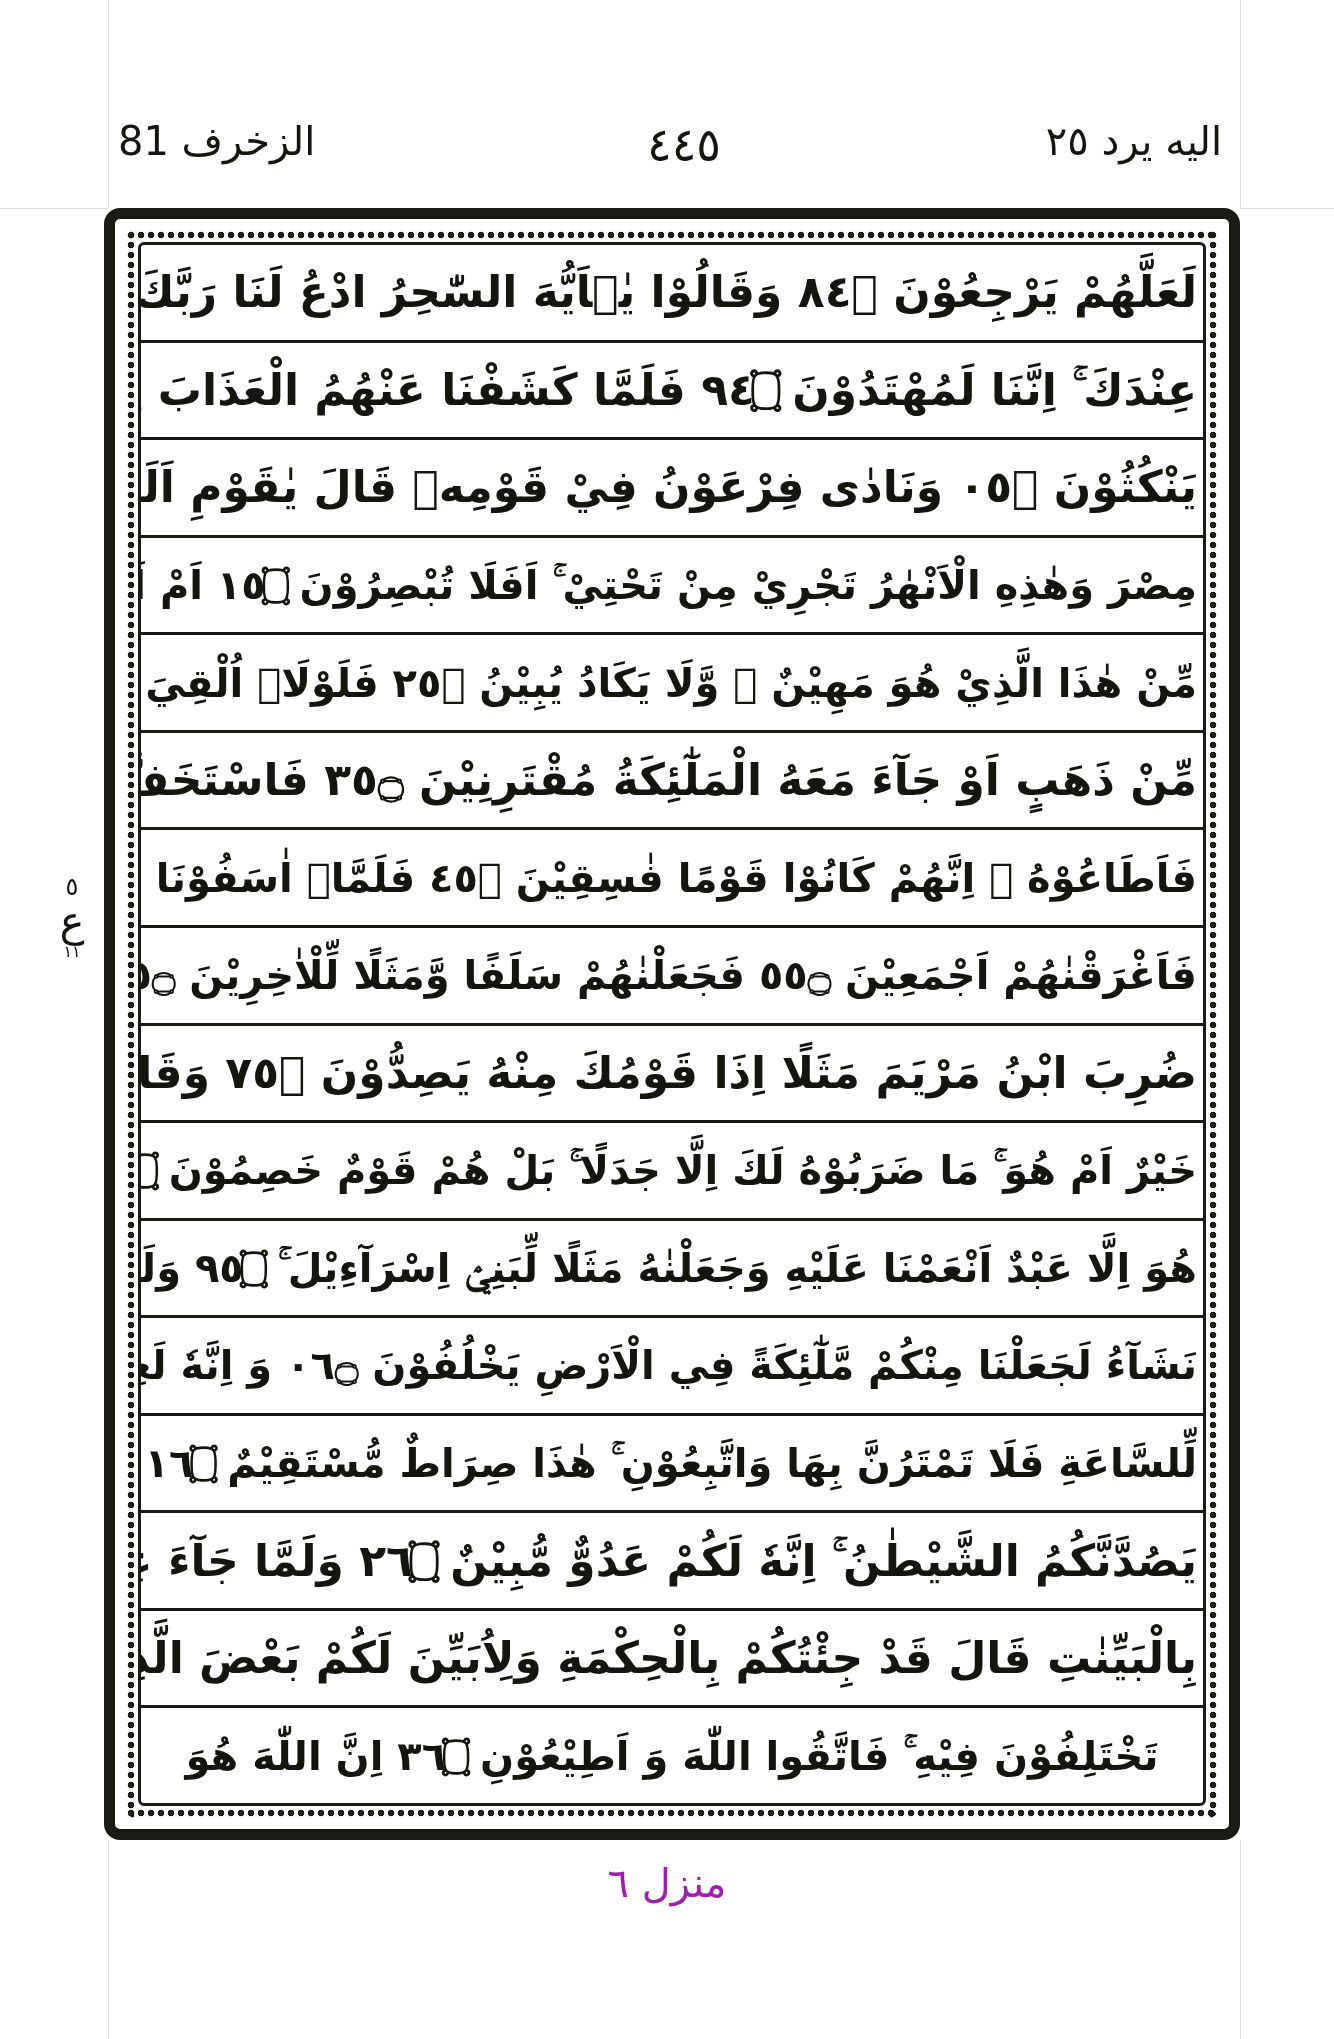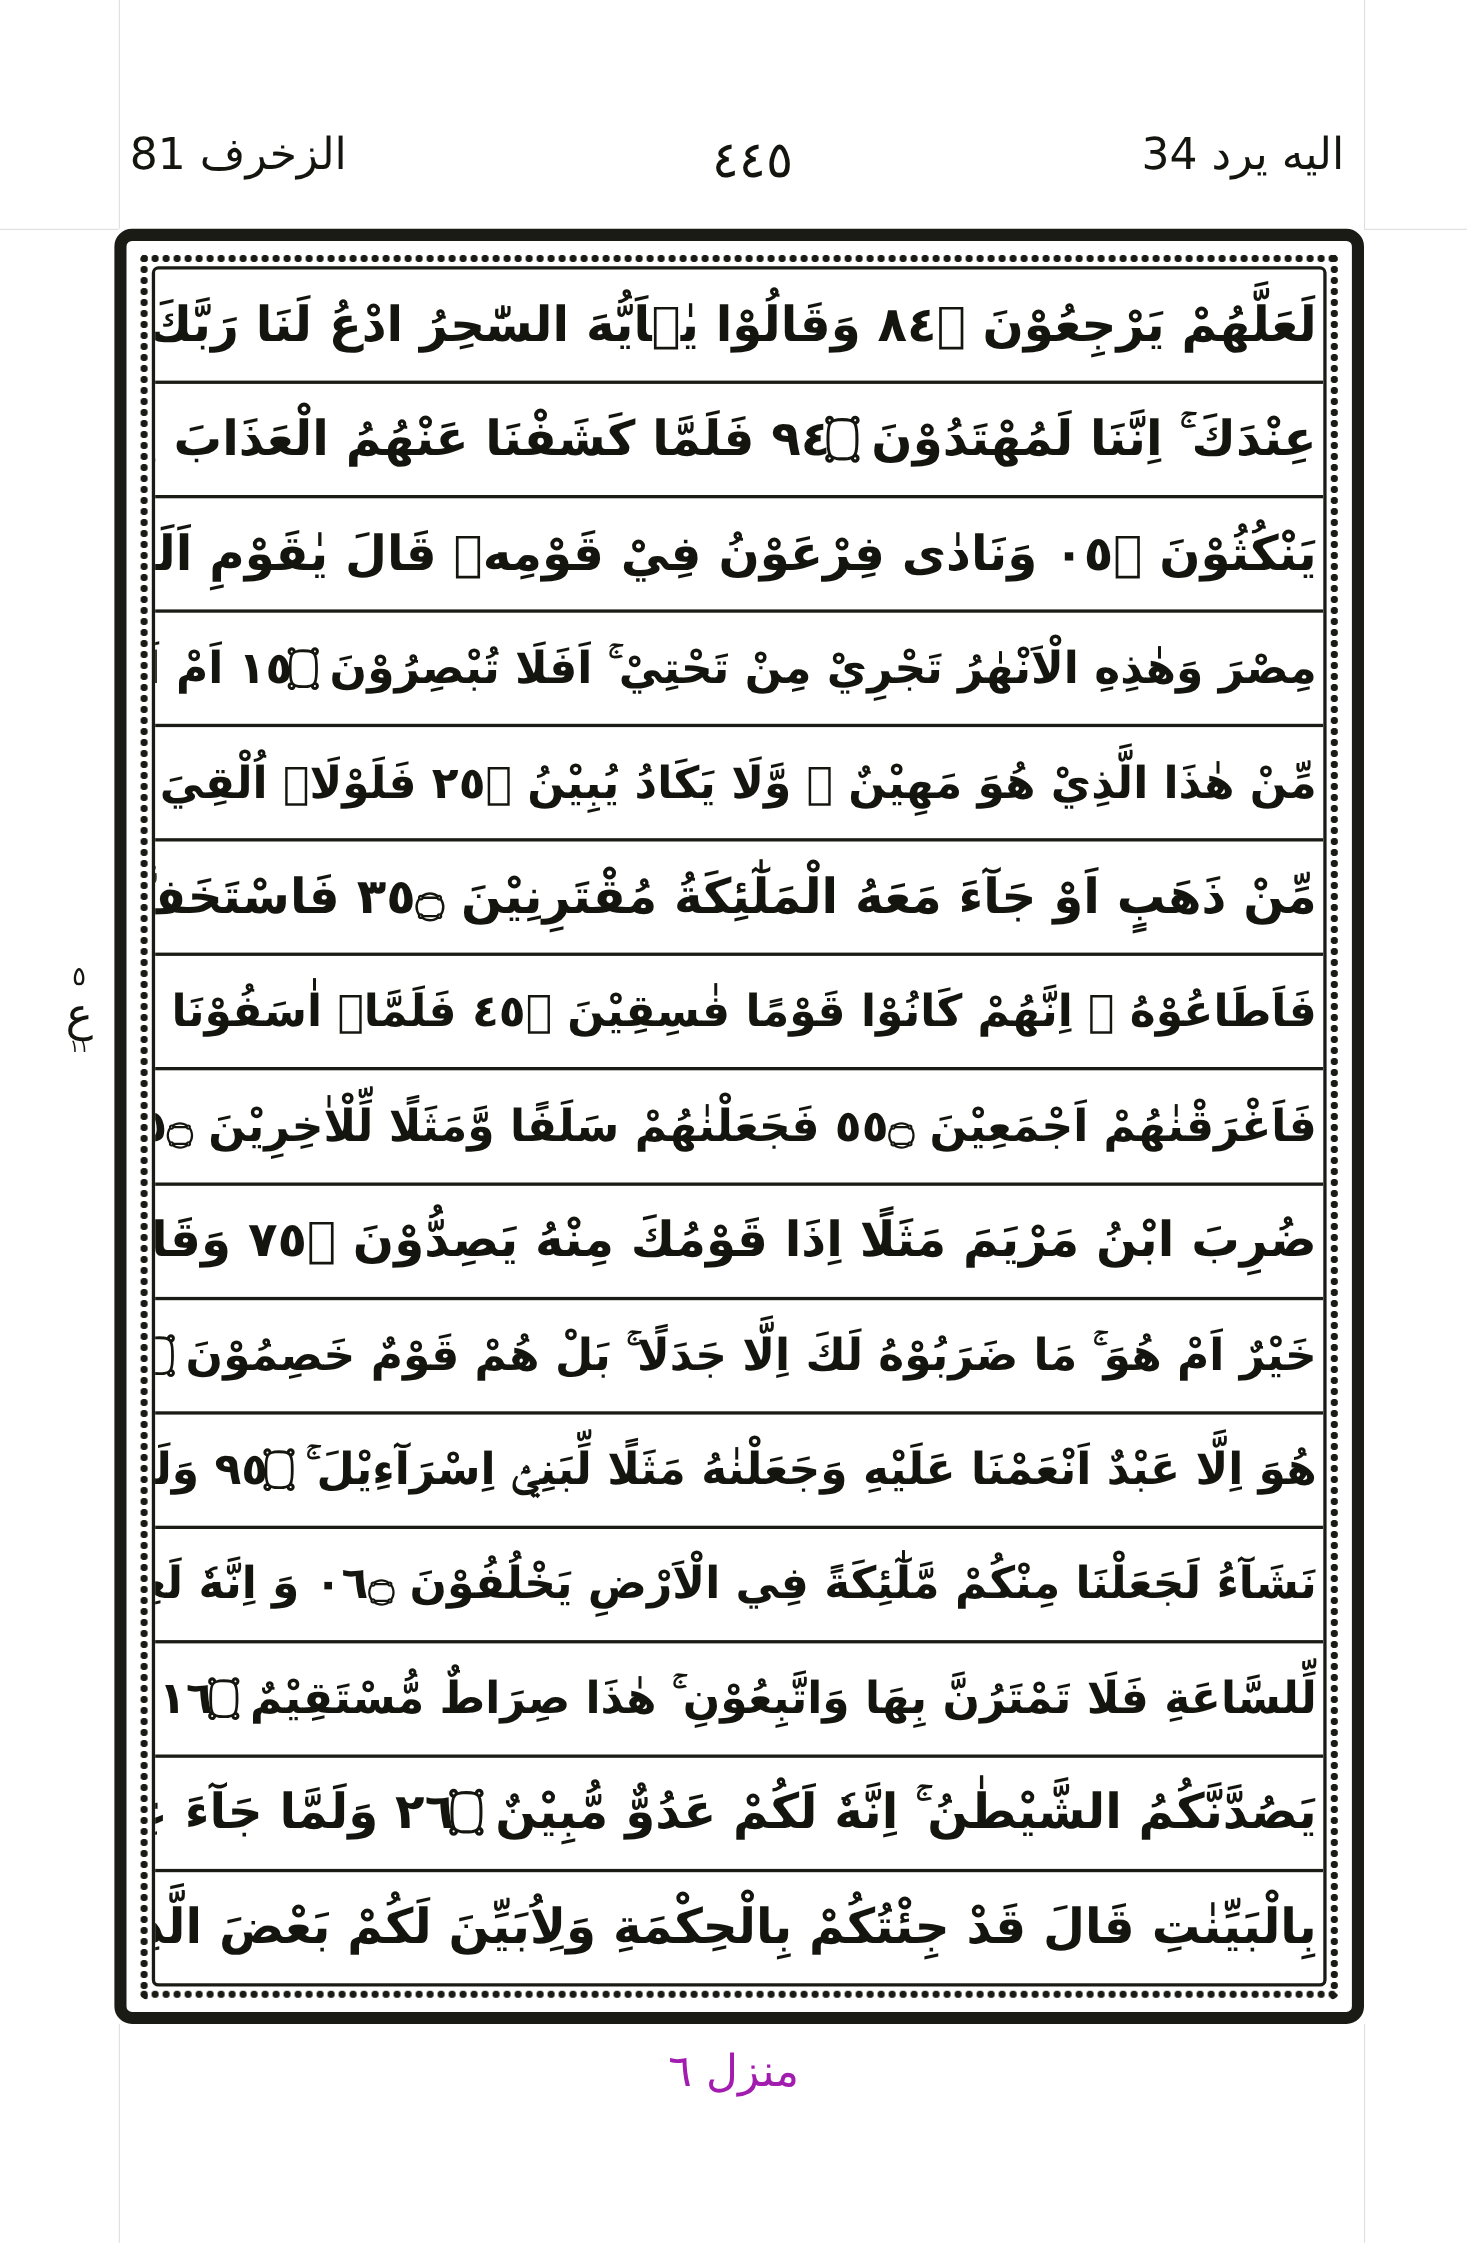--- a/index.html
+++ b/index.html
@@ -162,21 +162,21 @@
 <div class="crop-line crop-v-left"></div>
 <div class="crop-line crop-v-right"></div>
 <div class="crop-line crop-h-topleft"></div>
 <div class="crop-line crop-h-topright"></div>
 <div class="crop-line crop-v-left-b"></div>
 <div class="crop-line crop-v-right-b"></div>
 
 <div class="header-row">
   <div class="hdr hdr-surah">الزخرف 81</div>
   <div class="hdr hdr-page">٤٤٥</div>
-  <div class="hdr hdr-juz">اليه يرد 34</div>
+  <div class="hdr hdr-juz">اليه يرد ٢٥</div>
 </div>
 
 <div class="ruku">
   <div class="r-top">٥</div>
   <div class="r-mid">ع</div>
   <div class="r-bot">١١</div>
 </div>
 
 <div class="frame-outer">
   <div class="frame-beads"></div>
@@ -220,17 +220,20 @@
         </div>
       <div class="qline">
           <div class="qtext tight">لِّلسَّاعَةِ فَلَا تَمْتَرُنَّ بِهَا وَاتَّبِعُوْنِ ۚ هٰذَا صِرَاطٌ مُّسْتَقِيْمٌ ۝٦١ وَلَا</div>
         </div>
       <div class="qline">
           <div class="qtext">يَصُدَّنَّكُمُ الشَّيْطٰنُ ۚ اِنَّهٗ لَكُمْ عَدُوٌّ مُّبِيْنٌ ۝٦٢ وَلَمَّا جَآءَ عِيْسٰى</div>
         </div>
       <div class="qline">
           <div class="qtext">بِالْبَيِّنٰتِ قَالَ قَدْ جِئْتُكُمْ بِالْحِكْمَةِ وَلِاُبَيِّنَ لَكُمْ بَعْضَ الَّذِيْ</div>
         </div>
+      <div class="qline">
+          <div class="qtext last">تَخْتَلِفُوْنَ فِيْهِ ۚ فَاتَّقُوا اللّٰهَ وَ اَطِيْعُوْنِ ۝٦٣ اِنَّ اللّٰهَ هُوَ</div>
+        </div>
     </div>
   </div>
 </div>
 
 <div class="footer">منزل ٦</div>
 
 </body></html>

